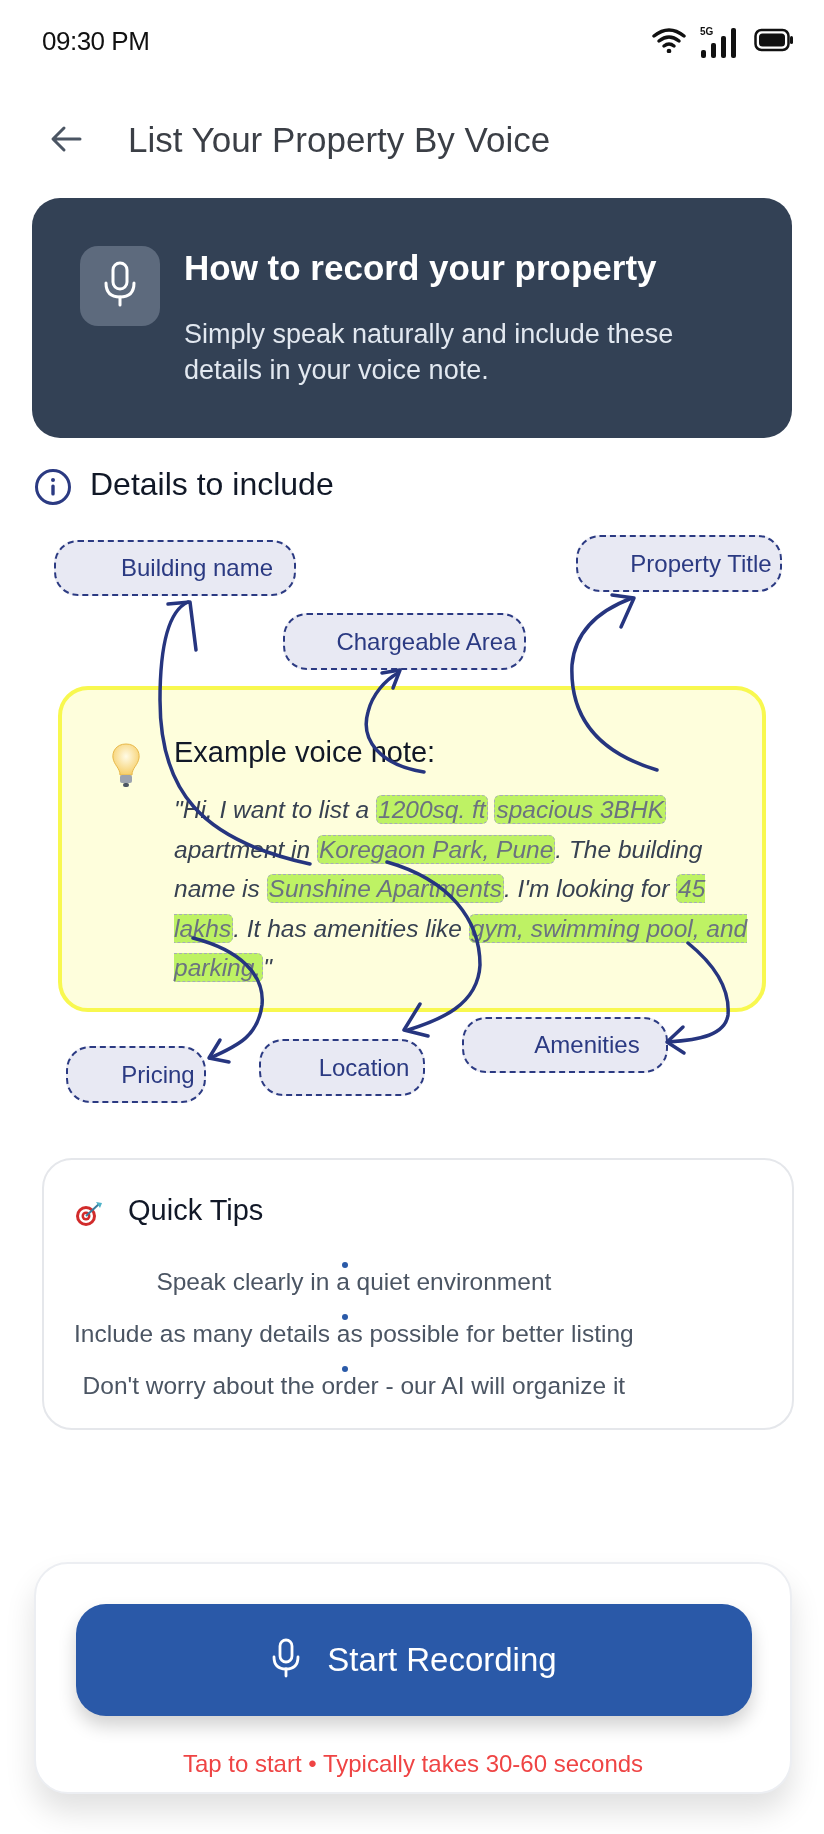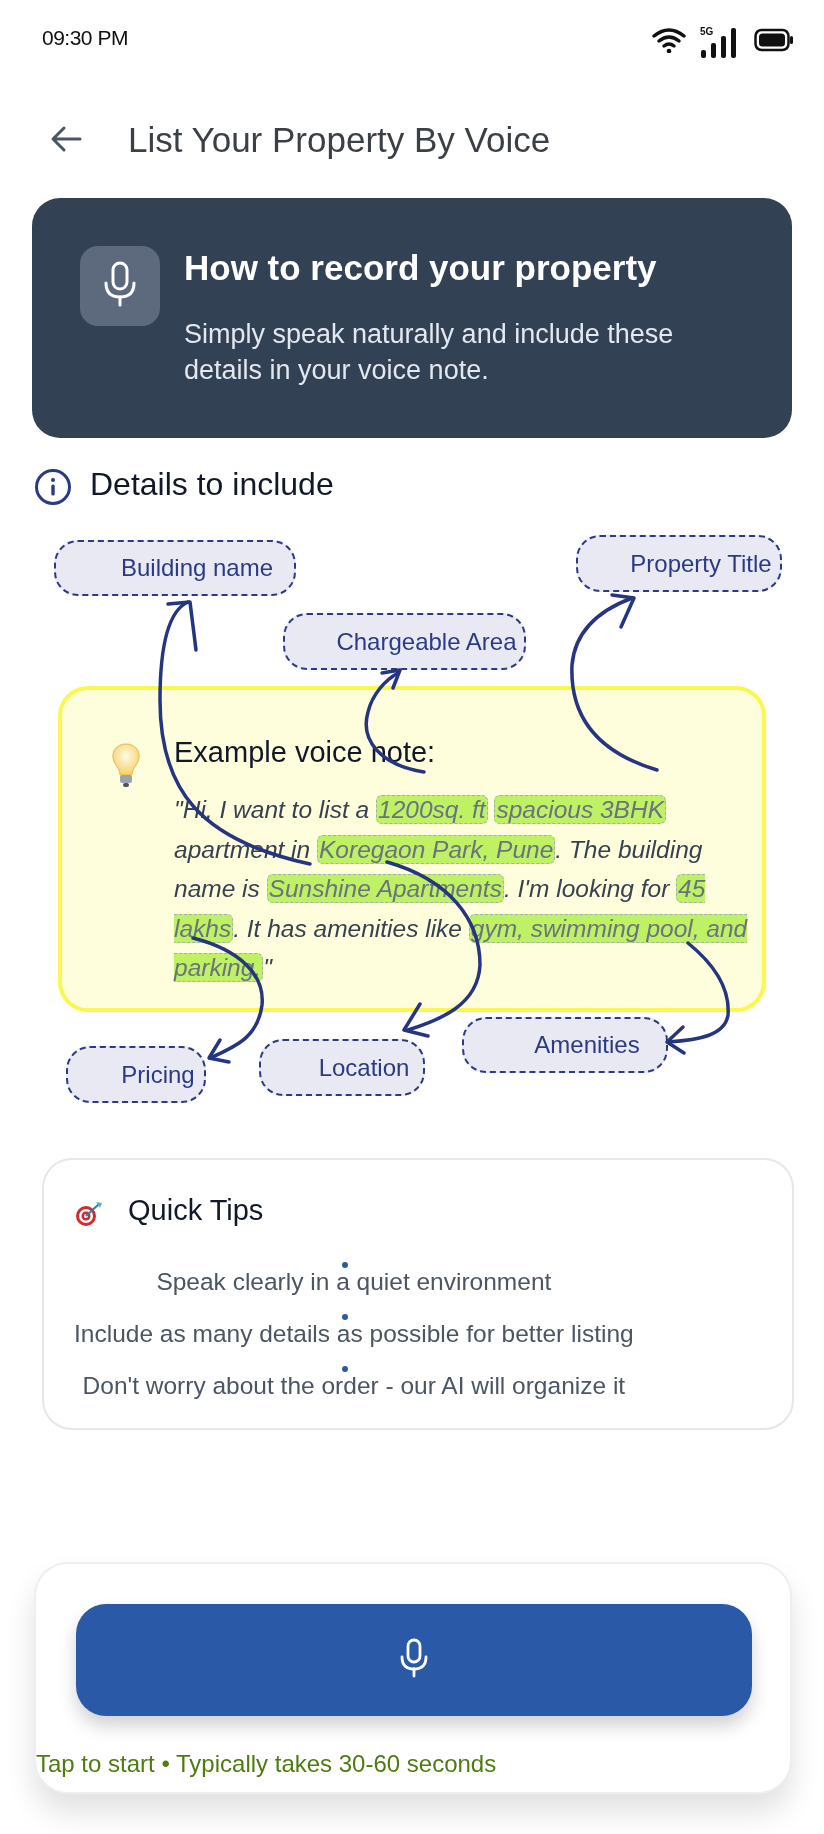--- a/index.html
+++ b/index.html
@@ -1,20 +1,20 @@
 <!DOCTYPE html>
 <html><head>
 <meta charset="utf-8">
 <style>
   * { box-sizing: border-box; margin: 0; padding: 0; }
   html, body { width: 824px; height: 1834px; background: #ffffff; overflow: hidden; }
   body { font-family: "Liberation Sans", "DejaVu Sans", sans-serif; color: #1f2937; position: relative; }
 
   .status-bar { position: absolute; left: 0; top: 0; width: 824px; height: 86px; }
-  .status-time { position: absolute; left: 42px; top: 26px; font-size: 21px; color: #111; letter-spacing: -0.5px; }
+  .status-time { position: absolute; left: 42px; top: 26px; font-size: 26px; color: #111; letter-spacing: -0.5px; }
   .status-icons { position: absolute; right: 30px; top: 26px; display: flex; align-items: center; gap: 14px; }
 
   .app-header { position: absolute; left: 0; top: 110px; width: 824px; height: 64px; display: flex; align-items: center; }
   .back-btn { position: absolute; left: 46px; top: 14px; width: 40px; height: 34px; display: flex; align-items: center; justify-content: center; cursor: pointer; }
   .page-title { position: absolute; left: 128px; top: 10px; font-size: 35px; color: #3b3f46; font-weight: 500; }
 
   .hero { position: absolute; left: 32px; top: 198px; width: 760px; height: 240px; background: #334155; border-radius: 28px; }
   .hero-icon { position: absolute; left: 48px; top: 48px; width: 80px; height: 80px; background: #5d6a7d; border-radius: 18px; display: flex; align-items: center; justify-content: center; }
   .hero-title { position: absolute; left: 152px; top: 50px; font-size: 35px; color: #ffffff; font-weight: 600; }
   .hero-sub { position: absolute; left: 152px; top: 118px; width: 570px; font-size: 27px; line-height: 36px; color: #e2e8f0; }
@@ -35,21 +35,21 @@
   .tips { position: absolute; left: 42px; top: 1158px; width: 752px; height: 272px; background: #fff; border: 2px solid #e5e7eb; border-radius: 30px; }
   .tips-icon { position: absolute; left: 30px; top: 40px; }
   .tips-title { position: absolute; left: 84px; top: 34px; font-size: 29px; color: #111827; }
   .tips-list { position: absolute; left: 30px; top: 98px; list-style: none; }
   .tips-list li { display: flex; align-items: center; height: 52px; font-size: 24.5px; color: #4b5563; flex-direction: column; }
   .tips-list li .dot { width: 6px; height: 6px; border-radius: 50%; background: #2a5aa8; margin-right: 18px; margin-top: 4px; }
 
   .bottom-card { position: absolute; left: 34px; top: 1562px; width: 758px; height: 232px; background: #fff; border: 2px solid #eceef2; border-radius: 34px; box-shadow: 0 18px 30px rgba(0,0,0,0.12); }
   .record-btn { position: absolute; left: 40px; top: 40px; width: 676px; height: 112px; background: #2a59a8; border-radius: 30px; box-shadow: 0 10px 18px rgba(0,0,0,0.18); display: flex; align-items: center; justify-content: center; gap: 26px; cursor: pointer; }
   .record-label { color: #fff; font-size: 33px; }
-  .record-hint { position: absolute; left: 0; top: 186px; width: 100%; text-align: left; font-size: 24px; color: #4d7c0f; }
+  .record-hint { position: absolute; left: 0; top: 186px; width: 100%; text-align: center; font-size: 24px; color: #ef4444; }
 </style>
 </head>
 <body>
 
 <div class="status-bar">
   <div class="status-time">09:30 PM</div>
   <div class="status-icons">
     <span>
       <svg width="34" height="26" viewBox="0 0 34 26">
         <path d="M2 9 Q17 -3 32 9" stroke="#111" stroke-width="3.5" fill="none" stroke-linecap="round"></path>
@@ -191,15 +191,16 @@
 
 <div class="bottom-card">
   <div class="record-btn">
     <span>
       <svg width="30" height="40" viewBox="0 0 30 40">
         <rect x="9" y="2" width="12" height="22" rx="6" stroke="#fff" stroke-width="2.8" fill="none"></rect>
         <path d="M3 19 Q3 31 15 31 Q27 31 27 19" stroke="#fff" stroke-width="2.8" fill="none" stroke-linecap="round"></path>
         <path d="M15 31 V38" stroke="#fff" stroke-width="2.8" stroke-linecap="round"></path>
       </svg>
     </span>
+    <span class="record-label">Start Recording</span>
   </div>
   <div class="record-hint">Tap to start • Typically takes 30-60 seconds</div>
 </div>
 
 </body></html>

